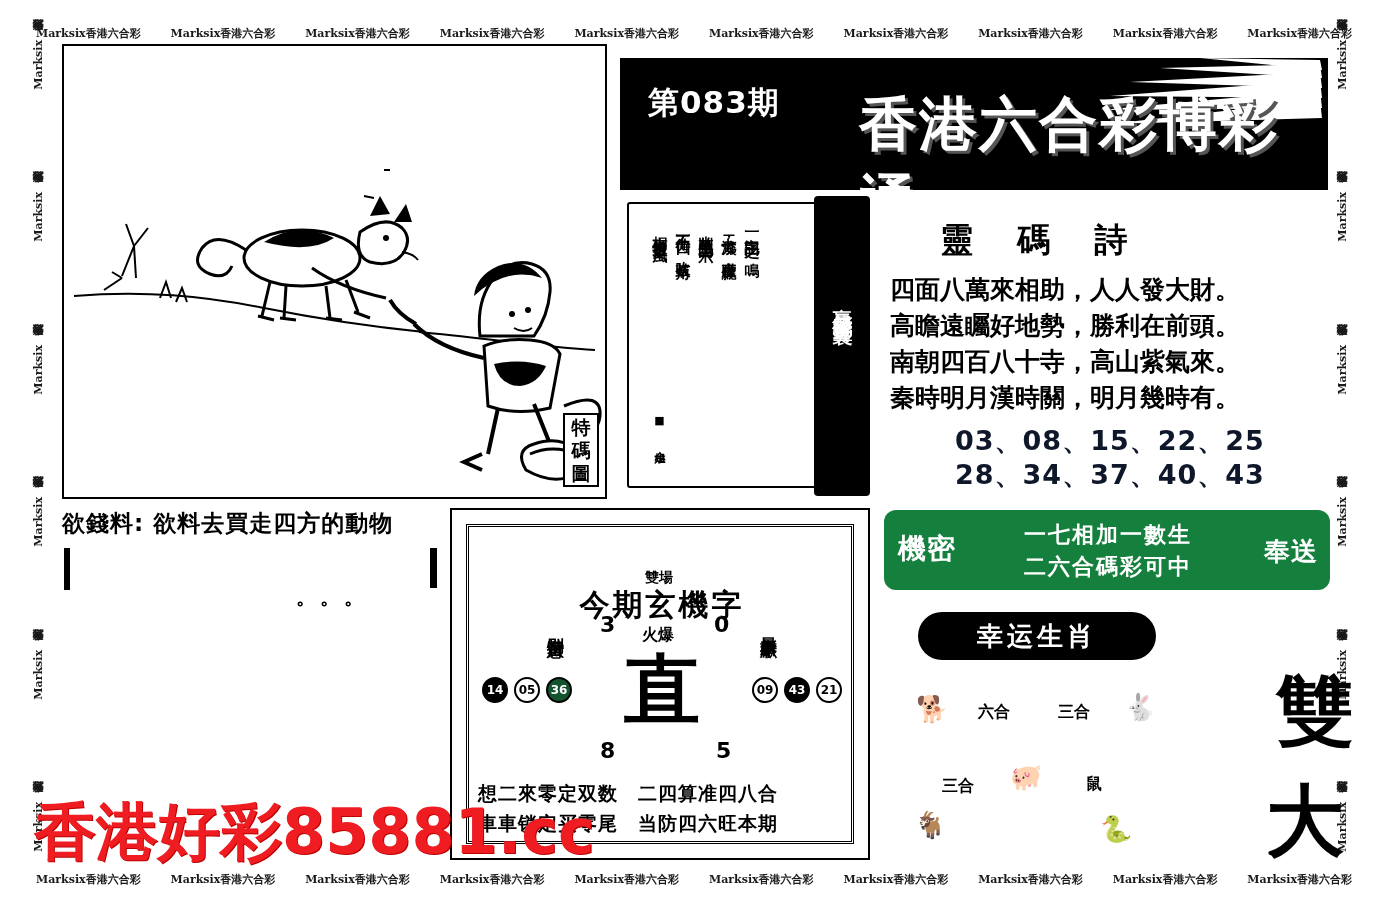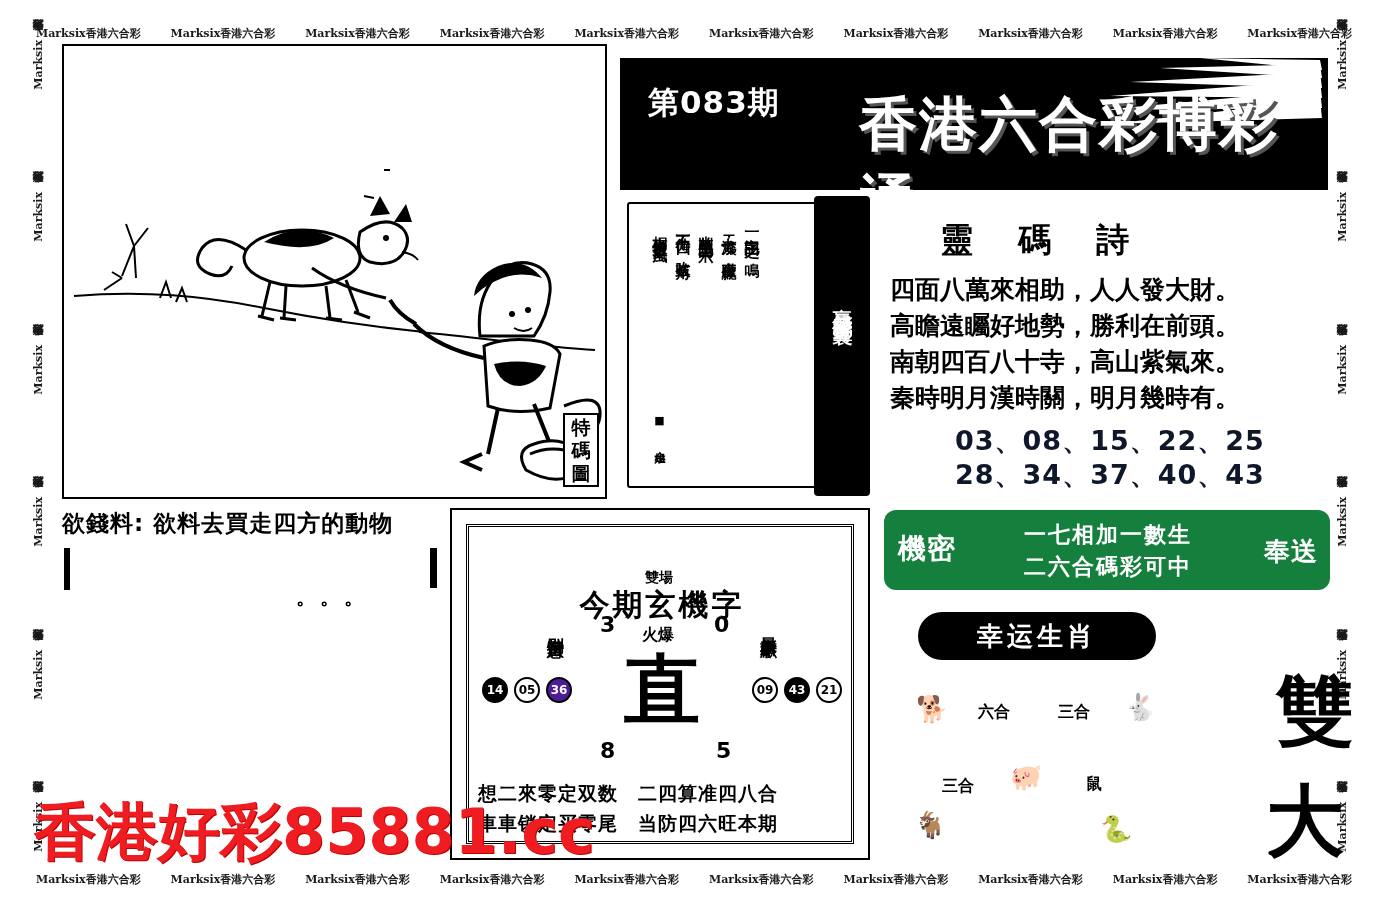--- a/index.html
+++ b/index.html
@@ -114,21 +114,21 @@
     color:#fff; font-family:"DejaVu Sans", sans-serif;
     font-size:58px; font-weight:bold; letter-spacing:2px;
     text-shadow:3px 3px 0 #555;
     margin-left:43px;
   }
   .rays { position:absolute; left:330px; top:0; width:380px; height:70px; }
 
   
   .poem-title {
     position:absolute; left:940px; top:218px;
-    font-family:Liberation Sans, sans-serif; font-size:33px; font-weight:bold;
+    font-family:Liberation Serif, serif; font-size:33px; font-weight:bold;
     letter-spacing:18px; color:#000;
   }
   .poem-lines {
     position:absolute; left:890px; top:272px; width:440px;
     font-family:"DejaVu Serif", serif; font-size:25px; font-weight:bold;
     line-height:36px; color:#000; letter-spacing:0px;
   }
   .poem-nums {
     position:absolute; left:955px; top:424px; width:380px;
     font-family:"DejaVu Sans", sans-serif; font-size:27px; font-weight:bold;
@@ -201,21 +201,21 @@
   }
   .ball-col { display:flex; flex-direction:row; gap:6px; align-items:center; }
   .ballrow { display:flex; align-items:center; gap:6px; }
   .ball {
     width:26px; height:26px; border-radius:50%;
     border:2px solid #000; background:#fff;
     font-family:"DejaVu Sans", sans-serif; font-size:12px; font-weight:bold;
     display:flex; align-items:center; justify-content:center;
   }
   .ball.dark { background:#000; color:#fff; }
-  .ball.gray { background:#4c1d95; color:#fff; }
+  .ball.gray { background:#14532d; color:#fff; }
   .col-label {
     font-family:"DejaVu Sans", sans-serif; font-size:17px; font-weight:bold;
     writing-mode:vertical-rl; text-orientation:upright; line-height:19px; letter-spacing:1px;
   }
   .bigword {
     font-family:"DejaVu Serif", serif; font-size:76px; font-weight:bold; color:#000;
     line-height:76px;
   }
   .corner-num {
     position:absolute; font-family:"DejaVu Sans", sans-serif; font-size:22px; font-weight:bold;

